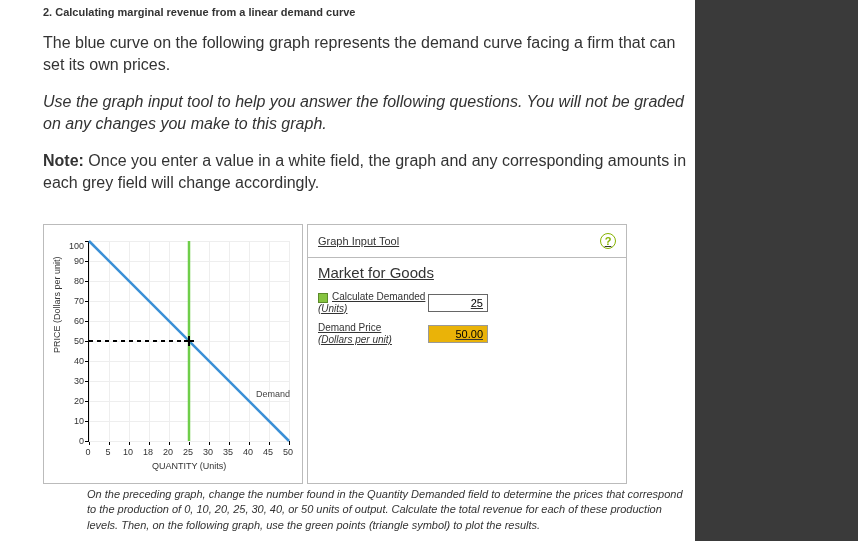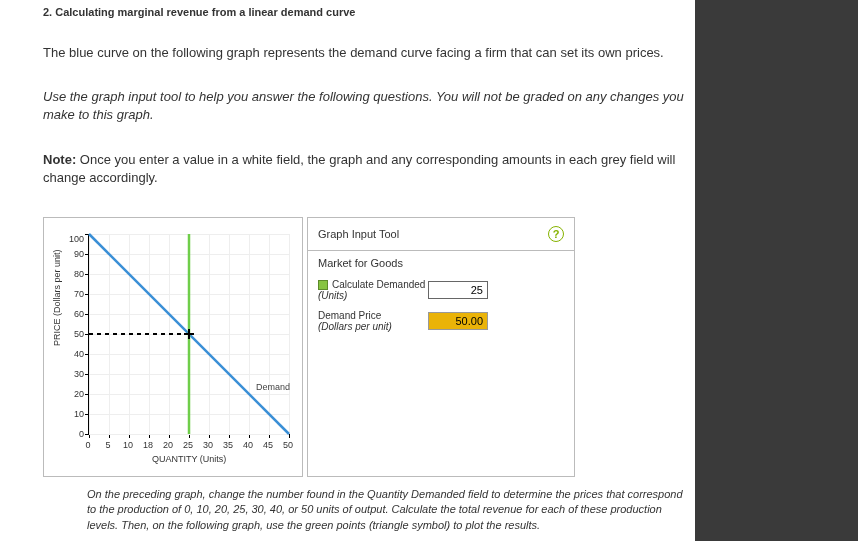--- a/index.html
+++ b/index.html
@@ -1,28 +1,28 @@
 <!DOCTYPE html>
 <html><head>
 <meta charset="utf-8">
 <style>
   html, body { margin:0; padding:0; font-family: Verdana, Arial, sans-serif; font-size:11px; color:#333; background:#fff; }
   .outer { display:flex; width:858px; height:541px;padding-left:37px; }
   .main { width:658px; height:541px; padding:0 6px 0 6px; box-sizing:border-box; position:relative; }
   .rightpanel { width:200px; height:541px; background:#3a3a3a; }
   .qtitle { font-weight:bold; font-size:11px; margin-top:6px; }
-  .para { font-size:13px; margin-top:26px; line-height:1.4; }
+  .para { font-size:16px; margin-top:14px; line-height:1.4; }
   .italic { font-style:italic; }
   .bold { font-weight:bold; }
   .two-col { display:flex; margin-top:30px; }
   .graphbox { width:260px; height:260px; border:1px solid #bbb; position:relative; box-sizing:border-box; }
-  .toolbox { width:268px; margin-left:4px; border:1px solid #bbb; box-sizing:border-box; }
+  .toolbox { width:320px; margin-left:4px; border:1px solid #bbb; box-sizing:border-box;text-decoration:underline; }
   .tool-head { padding:8px 10px; font-size:11px; border-bottom:1px solid #bbb; display:flex; justify-content:space-between; align-items:center; }
   .help-icon { width:16px; height:16px; border:1px solid #86b300; border-radius:50%; color:#86b300; font-size:11px; line-height:14px; text-align:center; font-weight:bold; box-sizing:border-box; }
-  .tool-sub { padding:6px 10px; font-size:11px; }
+  .tool-sub { padding:6px 10px; font-size:15px; }
   .tool-row { display:flex; align-items:center; padding:4px 10px; }
   .tool-label { width:110px; font-size:10px; line-height:1.15; }
   .tool-label .ital { font-style:italic; font-size:10px; display:block; }
   .tool-field { width:60px; height:18px; border:1px solid #666; background:#fff; text-align:right; font-size:11px; padding:1px 4px; box-sizing:border-box; font-family: Verdana, Arial, sans-serif; }
   .tool-field.grey { background:#eab308; border:1px solid #999; }
   .sw { width:8px; height:8px; background:#86c440; border:1px solid #5c8a2a; display:inline-block; margin-right:4px; vertical-align:middle; }
   .plot { position:absolute; left:44px; top:16px; width:200px; height:200px; border-left:1px solid #000; border-bottom:1px solid #000; }
   .grid-v, .grid-h { position:absolute; background:#eee; }
   .tick-v, .tick-h { position:absolute; background:#000; width:1px; height:4px; }
   .tick-h { width:4px; height:1px; }

